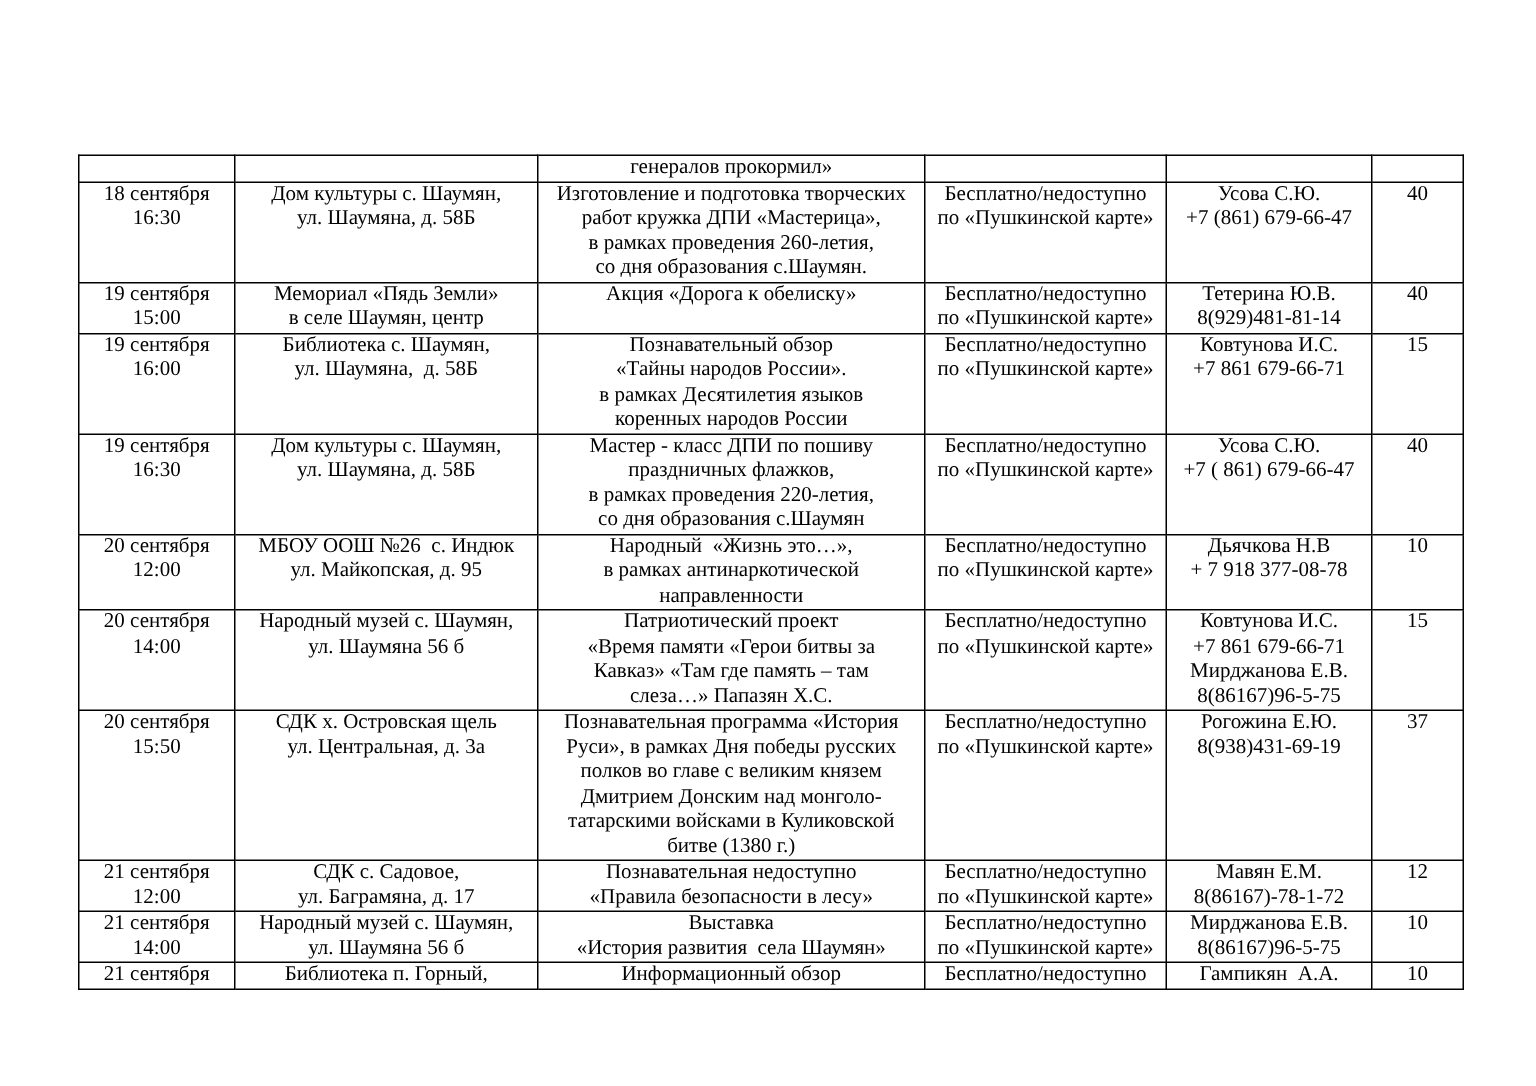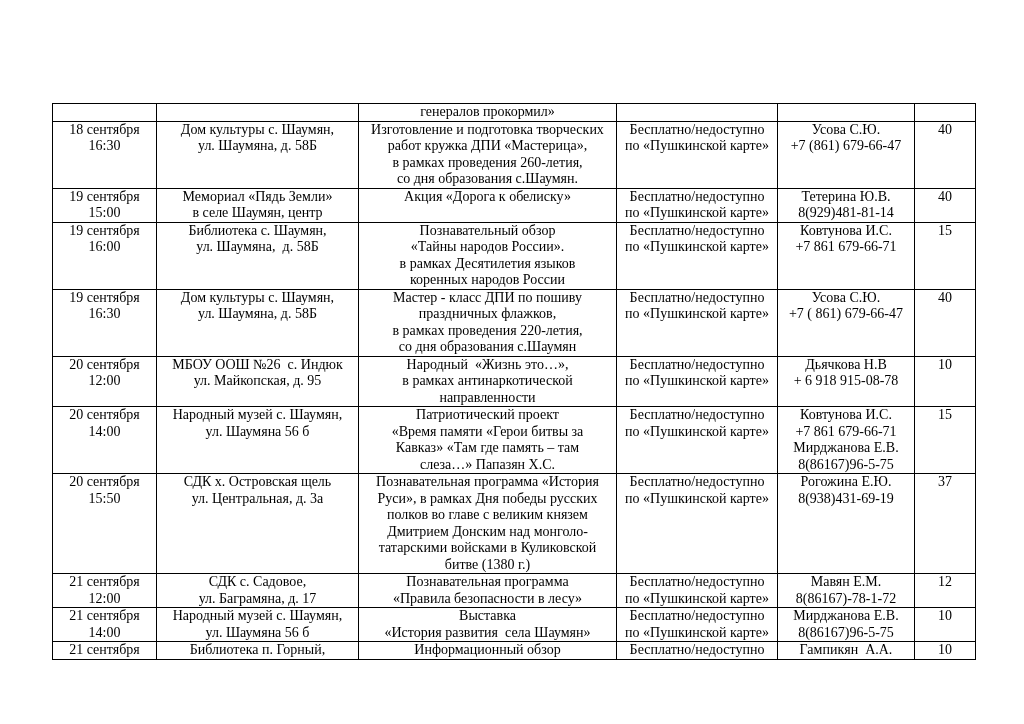--- a/index.html
+++ b/index.html
@@ -126,21 +126,21 @@
           <td>20 сентября
 12:00</td>
           <td>МБОУ ООШ №26  с. Индюк
 ул. Майкопская, д. 95</td>
           <td>Народный  «Жизнь это…»,
 в рамках антинаркотической
 направленности</td>
           <td>Бесплатно/недоступно
 по «Пушкинской карте»</td>
           <td>Дьячкова Н.В
-+ 6 918 915-08-78</td>
++ 7 918 377-08-78</td>
           <td>10</td>
         </tr>
         <tr>
           <td>20 сентября
 14:00</td>
           <td>Народный музей с. Шаумян,
 ул. Шаумяна 56 б</td>
           <td>Патриотический проект
 «Время памяти «Герои битвы за
 Кавказ» «Там где память – там
@@ -168,21 +168,21 @@
 по «Пушкинской карте»</td>
           <td>Рогожина Е.Ю.
 8(938)431-69-19</td>
           <td>37</td>
         </tr>
         <tr>
           <td>21 сентября
 12:00</td>
           <td>СДК с. Садовое,
 ул. Баграмяна, д. 17</td>
-          <td>Познавательная программа
+          <td>Познавательная недоступно
 «Правила безопасности в лесу»</td>
           <td>Бесплатно/недоступно
 по «Пушкинской карте»</td>
           <td>Мавян Е.М.
 8(86167)-78-1-72</td>
           <td>12</td>
         </tr>
         <tr>
           <td>21 сентября
 14:00</td>

